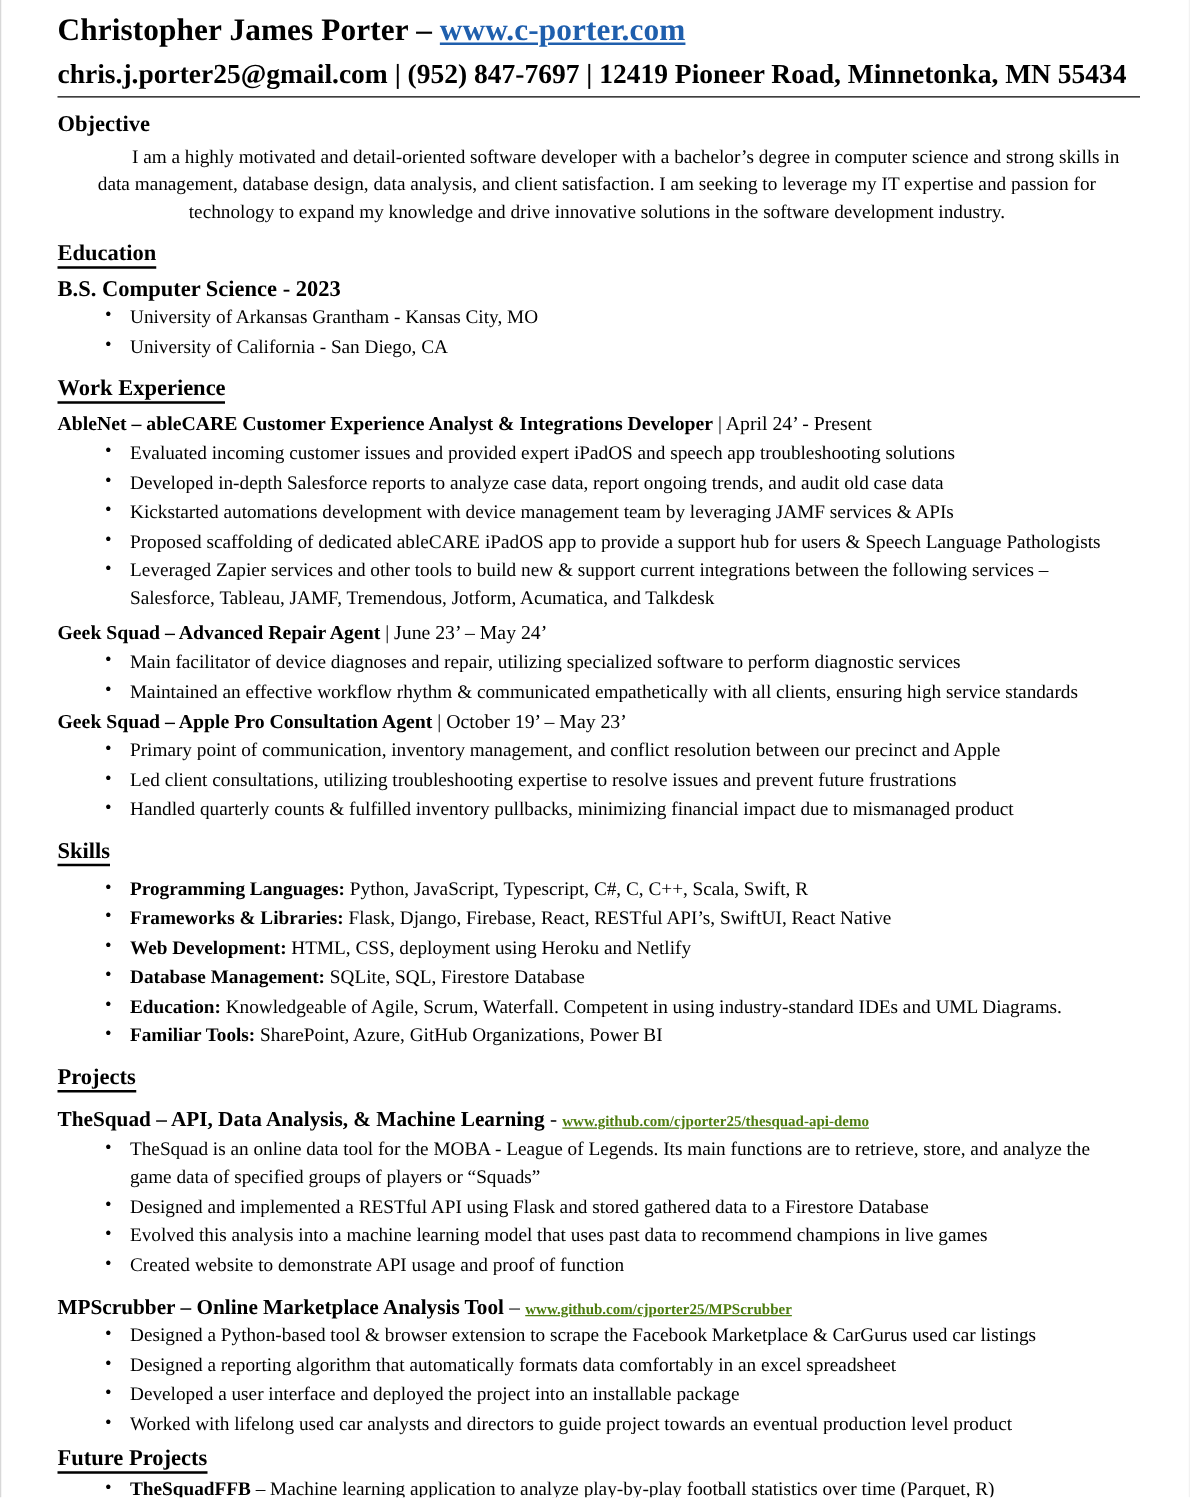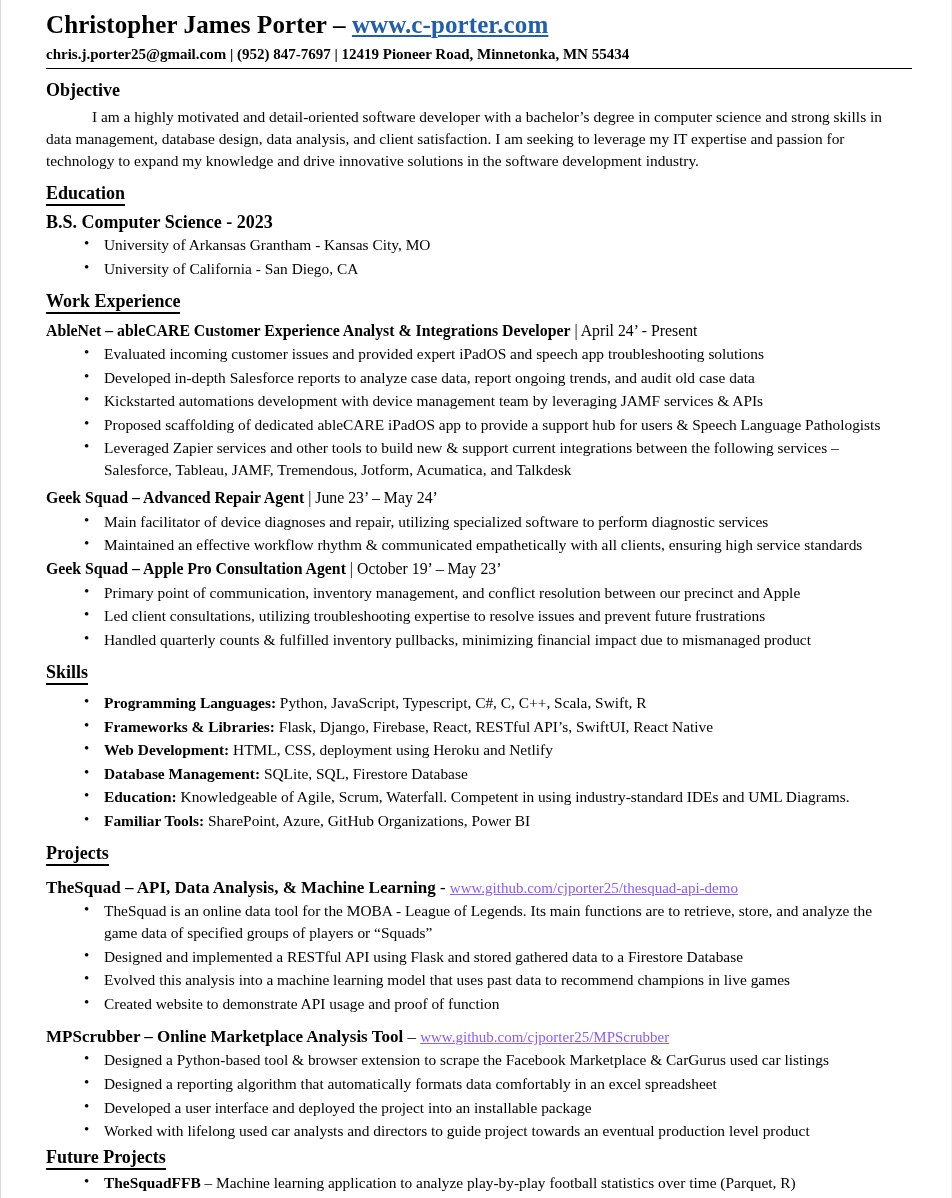--- a/index.html
+++ b/index.html
@@ -32,21 +32,21 @@
     line-height: 1.22;
     white-space: nowrap;
   }
   .name-line .link {
     color: #1f5fad;
     text-decoration: underline;
     text-decoration-thickness: 2px;
     text-underline-offset: 2px;
   }
   .contact-line {
-    font-size: 15px;
+    font-size: 22px;
     font-weight: bold;
     margin-top: 4px;
     line-height: 1.25;
     white-space: nowrap;
   }
   .header-rule {
     border: 0;
     border-top: 1.5px solid #000;
     margin: 5px 0 0 0;
     width: 866px;
@@ -65,41 +65,41 @@
     border-bottom: 2px solid #000;
     padding-bottom: 0px;
   }
   .section-head.plain .txt { border-bottom: none; }
 
   .objective-text {
     font-size: 15.4px;
     line-height: 1.42;
     text-indent: 46px;
     margin-top: 5px;
-    text-align: left;
+    text-align: center;
   }
 
   .entry-head {
     font-size: 15.8px;
     font-weight: bold;
     margin-top: 7px;
     line-height: 1.32;
   }
   .entry-head .normal { font-weight: normal; }
 
   .proj-head {
     font-size: 17px;
     font-weight: bold;
     margin-top: 11px;
     line-height: 1.3;
   }
   .proj-head .link {
-    color: #8b5cf6;
-    font-weight: normal;
-    font-size: 15px;
+    color: #4d7c0f;
+    font-weight: bold;
+    font-size: 12px;
     text-decoration: underline;
     text-underline-offset: 1px;
   }
   .proj-head .dash { font-weight: normal; }
 
   ul.bullets {
     list-style: none;
     margin: 1px 0 0 0;
     padding: 0;
   }

